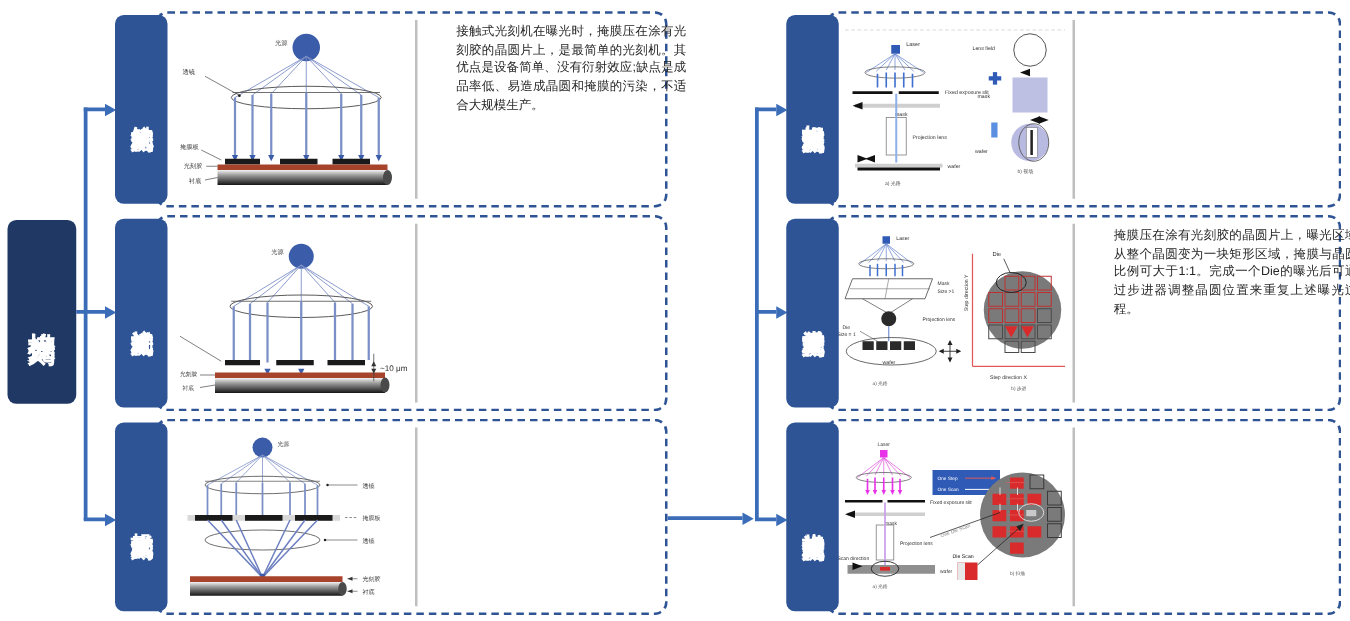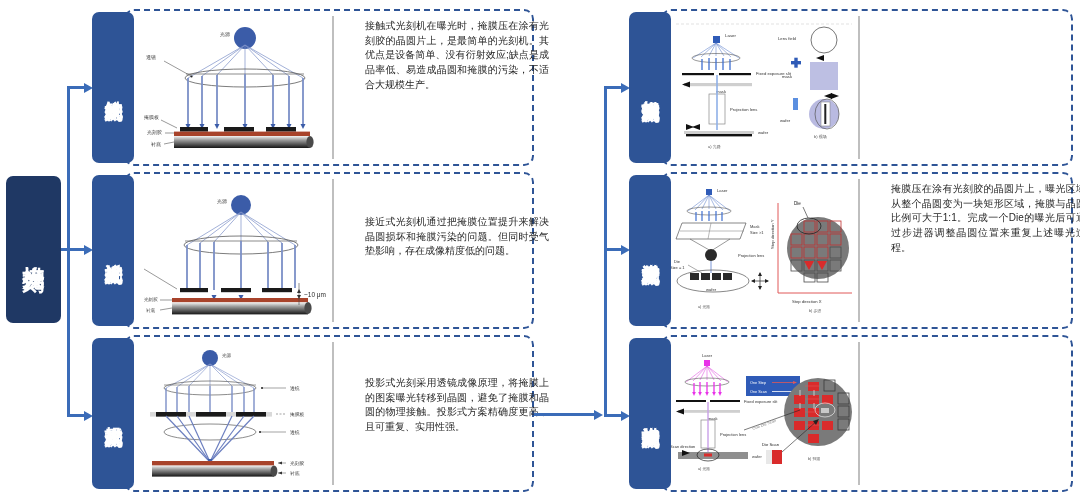--- a/index.html
+++ b/index.html
@@ -270,21 +270,20 @@
       <text x="160" y="118" font-size="6.5" fill="#2b2b2b" font-family="'Liberation Sans',sans-serif">~10 μm</text>
 
       <line x1="0" y1="90" x2="33" y2="110" stroke="#555" stroke-width="0.6"></line>
       <text x="0" y="122" font-size="4.6" fill="#3a3a3a" font-family="'Liberation Sans',sans-serif">光刻胶</text>
       <line x1="16" y1="121" x2="28" y2="121" stroke="#555" stroke-width="0.6"></line>
       <text x="2" y="133" font-size="4.6" fill="#3a3a3a" font-family="'Liberation Sans',sans-serif">衬底</text>
       <line x1="16" y1="131" x2="28" y2="129" stroke="#555" stroke-width="0.6"></line>
     </svg>
   </div>
 
-  <div class="desc" style="left:341px; top:215px; width:184px; height:105px;">接近式光刻机通过把掩膜位置提升来解决晶圆损坏和掩膜污染的问题。但同时受气垫影响，存在成像精度低的问题。</div>
 
   <div class="panel" style="left:124px; top:335px; width:410px; height:157px;"></div>
   <div class="cat-box" style="left:92px; top:338px; height:151px;">
     <span class="vtext">投影式光刻机</span>
   </div>
   <div class="divider" style="left:332px; top:342px; height:143px;"></div>
 
   <div class="fig" style="left:144px; top:342px; width:186px; height:145px;">
     <svg width="186" height="145" viewBox="0 0 186 145">
       <circle cx="66" cy="16" r="8" fill="#3B5CA8"></circle>
@@ -352,21 +351,20 @@
       <text x="146" y="92" font-size="4.8" fill="#3a3a3a" font-family="'Liberation Sans',sans-serif">透镜</text>
       <line x1="134" y1="121" x2="142" y2="121" stroke="#666" stroke-width="0.6"></line>
       <polygon points="134,121 138,119.4 138,122.6" fill="#333"></polygon>
       <text x="146" y="123" font-size="4.8" fill="#3a3a3a" font-family="'Liberation Sans',sans-serif">光刻胶</text>
       <line x1="134" y1="131" x2="142" y2="131" stroke="#666" stroke-width="0.6"></line>
       <polygon points="134,131 138,129.4 138,132.6" fill="#333"></polygon>
       <text x="146" y="133" font-size="4.8" fill="#3a3a3a" font-family="'Liberation Sans',sans-serif">衬底</text>
     </svg>
   </div>
 
-  <div class="desc" style="left:341px; top:376px; width:184px; height:115px;">投影式光刻采用透镜成像原理，将掩膜上的图案曝光转移到晶圆，避免了掩膜和晶圆的物理接触。投影式方案精确度更高，且可重复、实用性强。</div>
 
   <div class="conn conn-h" style="left:534px; top:413px; width:60px;"></div>
   <div class="arrow-r" style="left:594px; top:410px;"></div>
   <div class="conn conn-v" style="left:604px; top:86px; height:330px;"></div>
   <div class="conn conn-h" style="left:604px; top:86px; width:17px;"></div>
   <div class="arrow-r" style="left:621px; top:83px;"></div>
   <div class="conn conn-h" style="left:604px; top:248px; width:17px;"></div>
   <div class="arrow-r" style="left:621px; top:245px;"></div>
   <div class="conn conn-h" style="left:604px; top:414px; width:17px;"></div>
   <div class="arrow-r" style="left:621px; top:411px;"></div>

